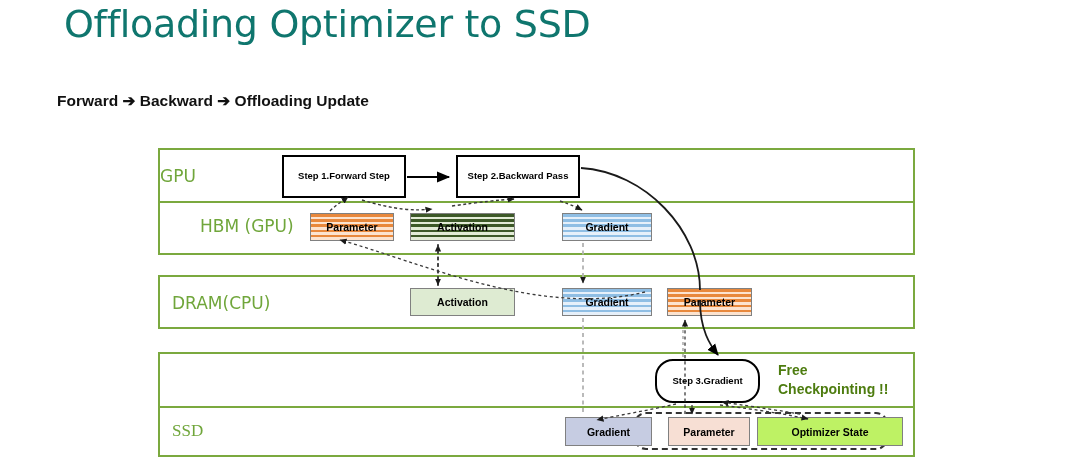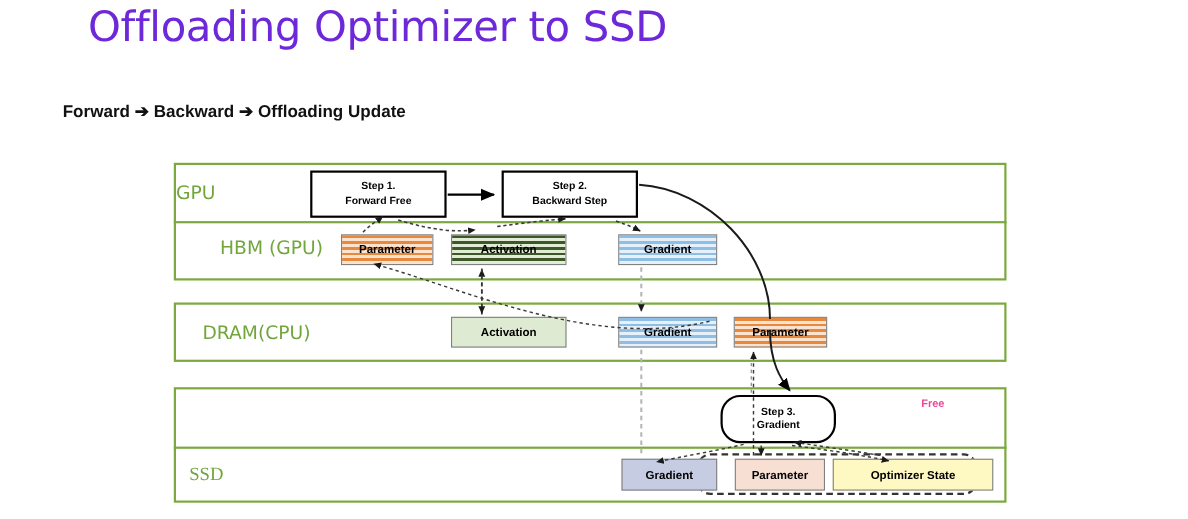--- a/index.html
+++ b/index.html
@@ -12,26 +12,26 @@
     height: 472px;
     position: relative;
     overflow: hidden;
     font-family: "Liberation Sans", sans-serif;
     color: #000;
   }
 
   
   #page-title {
     position: absolute;
-    left: 80px;
+    left: 64px;
     top: 2px;
     font-size: 38px;
     font-weight: 400;
     letter-spacing: -0.3px;
-    color: #6d28d9;
+    color: #0f766e;
     font-family: "DejaVu Sans", sans-serif;
     white-space: nowrap;
   }
 
   #subtitle {
     position: absolute;
     left: 57px;
     top: 92px;
     font-size: 15.5px;
     font-weight: bold;
@@ -70,21 +70,21 @@
     white-space: nowrap;
   }
 
   
   .step-box {
     position: absolute;
     border: 2.2px solid #000;
     background: #ffffff;
     box-sizing: border-box;
     display: flex;
-    flex-direction: column;
+    flex-direction: row;
     align-items: center;
     justify-content: center;
     text-align: center;
     line-height: 1.28;
     font-size: 9.5px;
     font-weight: bold;
     font-family: "Liberation Sans", sans-serif;
     color: #000;
     z-index: 6;
   }
@@ -122,40 +122,40 @@
   }
   .stripe-blue {
     background:
       repeating-linear-gradient(to bottom,
         #8FBEE4 0px, #8FBEE4 2.6px,
         #E6F0FA 2.6px, #E6F0FA 5.2px);
   }
   .solid-lightgreen { background: #DEEBD2; }
   .solid-bluegray   { background: #C6CCE2; }
   .solid-peach      { background: #F7DFD4; }
-  .solid-gold       { background: #fef9c3; }
+  .solid-gold       { background: #bef264; }
 
   
   .dashed-group {
     position: absolute;
     border: 2.4px dashed #333;
     border-radius: 12px;
     box-sizing: border-box;
     z-index: 4;
     background: transparent;
   }
 
   
   #free-note {
     position: absolute;
-    color: #ec4899;
-    font-weight: bold;
-    font-size: 10px;
+    color: #4d7c0f;
+    font-weight: bold;
+    font-size: 14px;
     line-height: 1.35;
-    text-align: center;
+    text-align: left;
     font-family: "Liberation Sans", sans-serif;
     white-space: nowrap;
     z-index: 6;
   }
 
   
   #arrows {
     position: absolute;
     left: 0; top: 0;
     width: 1080px; height: 472px;
@@ -172,35 +172,35 @@
 
 <div id="diagram">
 
   <div class="band-group" style="left:158px; top:148px; width:757px; height:107px;"></div>
   <div class="band-divider" style="left:158px; top:201px; width:757px;"></div>
 
   <div class="band-label" style="left:160px; top:166px;">GPU</div>
   <div class="band-label" style="left:172px; top:216px;margin-left:28px;">HBM (GPU)</div>
 
   <div class="band-group" style="left:158px; top:275px; width:757px; height:54px;"></div>
-  <div class="band-label" style="left:184px; top:293px;">DRAM(CPU)</div>
+  <div class="band-label" style="left:172px; top:293px;">DRAM(CPU)</div>
 
   <div class="band-group" style="left:158px; top:352px; width:757px; height:105px;"></div>
   <div class="band-divider" style="left:158px; top:406px; width:757px;"></div>
 
   <div class="band-label" style="left:172px; top:421px;font-family:Liberation Serif, serif;">SSD</div>
 
   <div class="step-box" style="left:282px; top:155px; width:124px; height:43px;">
     <span>Step 1.</span>
-    <span>Forward Free</span>
+    <span>Forward Step</span>
   </div>
 
   <div class="step-box" style="left:456px; top:155px; width:124px; height:43px;text-align:right;">
     <span>Step 2.</span>
-    <span>Backward Step</span>
+    <span>Backward Pass</span>
   </div>
 
   <div class="step-box" style="left:655px; top:359px; width:105px; height:44px;border-radius:18px;">
     <span>Step 3.</span>
     <span>Gradient</span>
   </div>
 
   <div class="chip stripe-orange" style="left:286px; top:213px; width:84px; height:28px;">
     <span>Parameter</span>
   </div>
@@ -228,20 +228,21 @@
   </div>
   <div class="chip solid-peach" style="left:644px; top:417px; width:82px; height:29px;">
     <span>Parameter</span>
   </div>
   <div class="chip solid-gold" style="left:733px; top:417px; width:146px; height:29px;">
     <span>Optimizer State</span>
   </div>
 
   <div id="free-note" style="left:778px; top:361px; width:140px;">
     <div>Free</div>
+    <div>Checkpointing !!</div>
   </div>
 
   <svg id="arrows" viewBox="0 0 1080 472">
     <defs>
       <marker id="ah-solid" markerWidth="7" markerHeight="7" refX="6" refY="3.2" orient="auto" markerUnits="strokeWidth">
         <path d="M0,0.4 L6.6,3.2 L0,6 z" fill="#000"></path>
       </marker>
       <marker id="ah-dash" markerWidth="8" markerHeight="8" refX="6.5" refY="3.4" orient="auto" markerUnits="userSpaceOnUse">
         <path d="M0,0.3 L7,3.4 L0,6.5 z" fill="#1a1a1a"></path>
       </marker>

